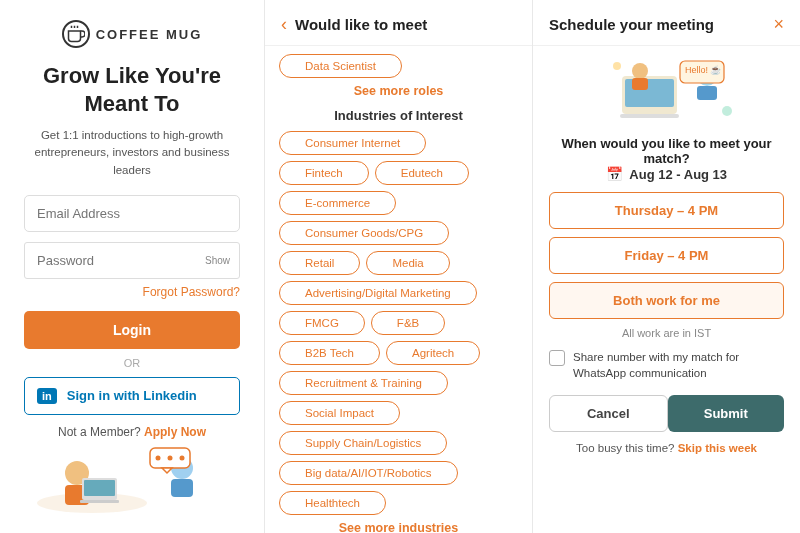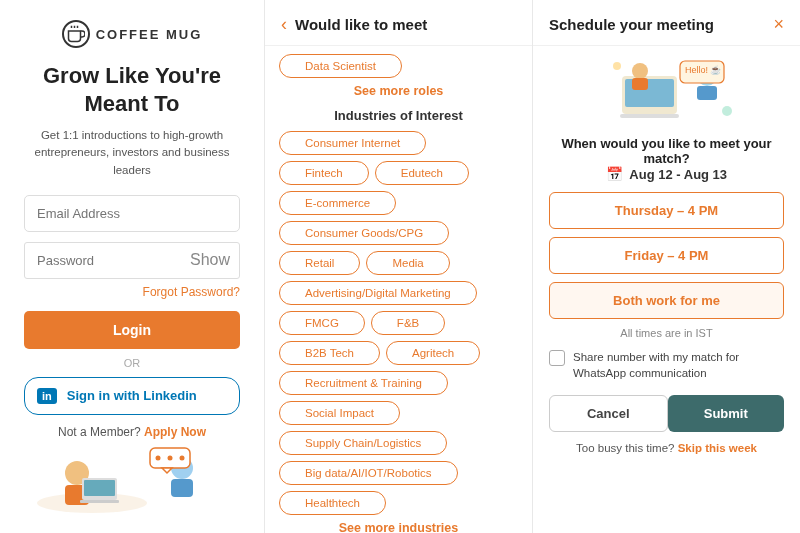--- a/index.html
+++ b/index.html
@@ -87,21 +87,21 @@
       border-radius: 3px;
       font-size: 13px;
       color: #555;
       outline: none;
     }
     .show-btn {
       position: absolute;
       right: 10px;
       top: 50%;
       transform: translateY(-50%);
-      font-size: 16px;
+      font-size: 10px;
       color: #888;
       cursor: pointer;
       background: none;
       border: none;
     }
     .forgot-link {
       width: 100%;
       text-align: right;
       font-size: 12px;
       color: #e87a2e;
@@ -123,21 +123,21 @@
     .or-divider {
       font-size: 11px;
       color: #aaa;
       margin-bottom: 8px;
     }
     .linkedin-btn {
       width: 100%;
       padding: 10px 12px;
       background: #fff;
       border: 1.5px solid #0077B5;
-      border-radius: 14px;
+      border-radius: 5px;
       display: flex;
       align-items: center;
       gap: 10px;
       cursor: pointer;
       margin-bottom: 10px;
     }
     .linkedin-badge {
       background: #0077B5;
       color: #fff;
       font-size: 11px;
@@ -519,21 +519,21 @@
 
     <div class="date-range">
       <span class="calendar-icon">📅</span>
       <span>Aug 12 - Aug 13</span>
     </div>
 
     <button class="time-slot-btn">Thursday – 4 PM</button>
     <button class="time-slot-btn">Friday – 4 PM</button>
     <button class="time-slot-btn active">Both work for me</button>
 
-    <div class="ist-note">All times are in IST</div>
+    <div class="ist-note">All work are in IST</div>
 
     <div class="whatsapp-row">
       <div class="whatsapp-checkbox"></div>
       <div class="whatsapp-text">Share number with my match for WhatsApp communication</div>
     </div>
 
     <div class="action-row">
       <button class="cancel-btn">Cancel</button>
       <button class="submit-right-btn">Submit</button>
     </div>

